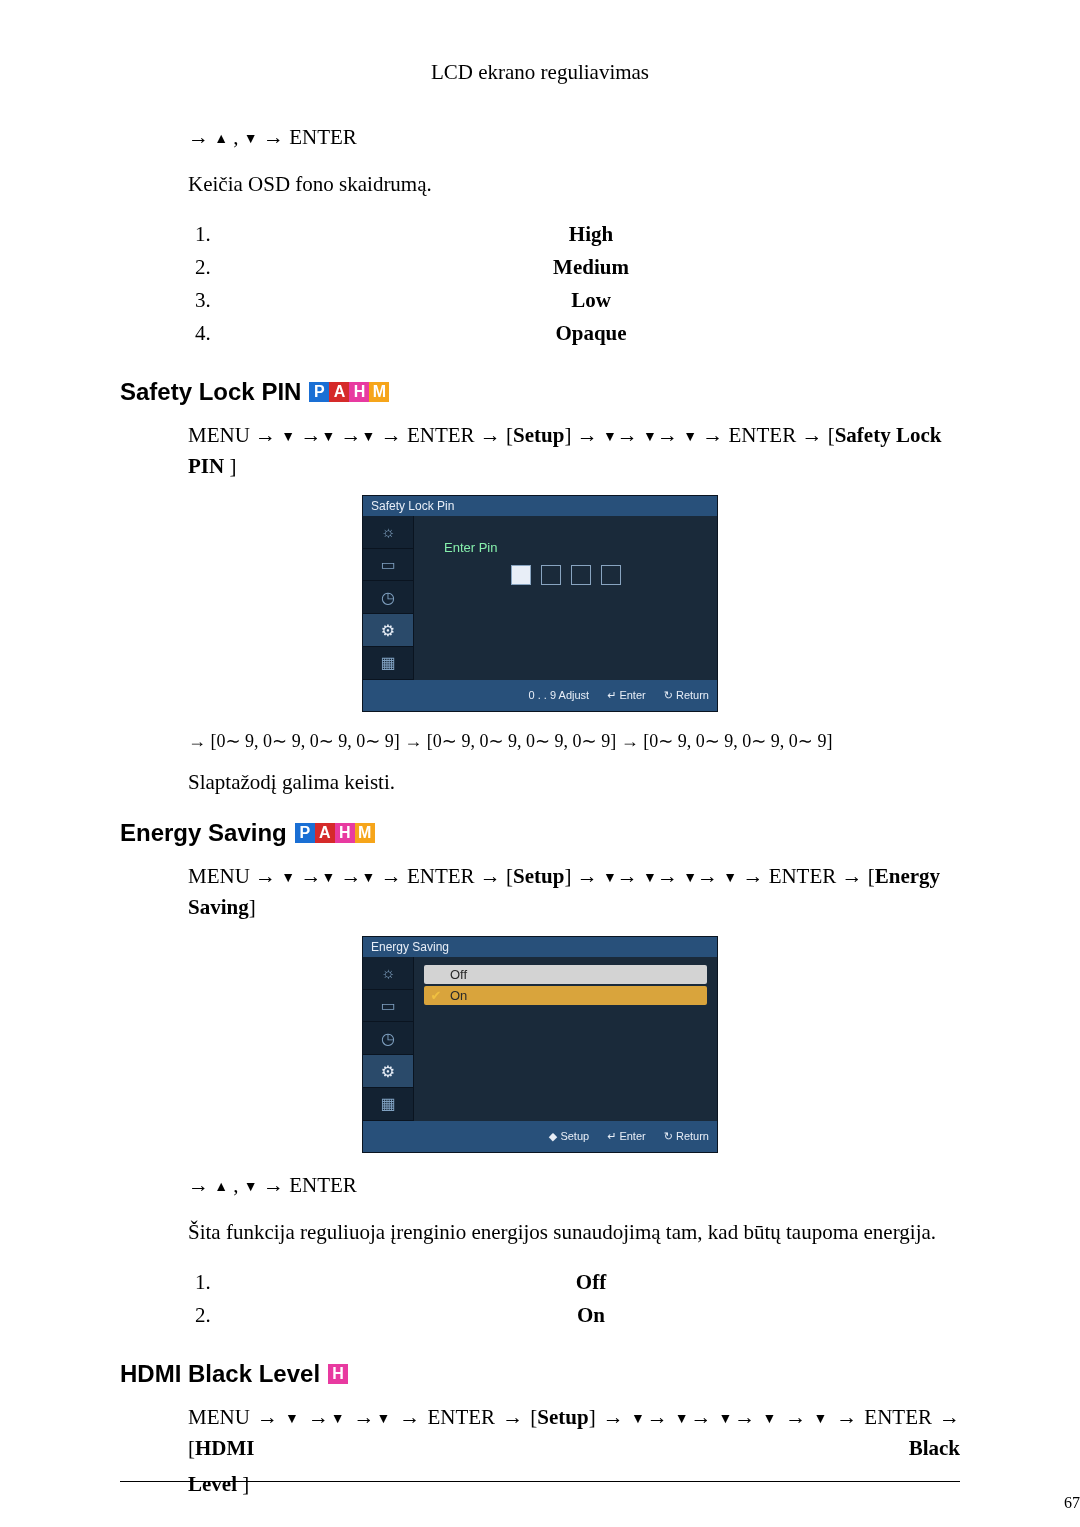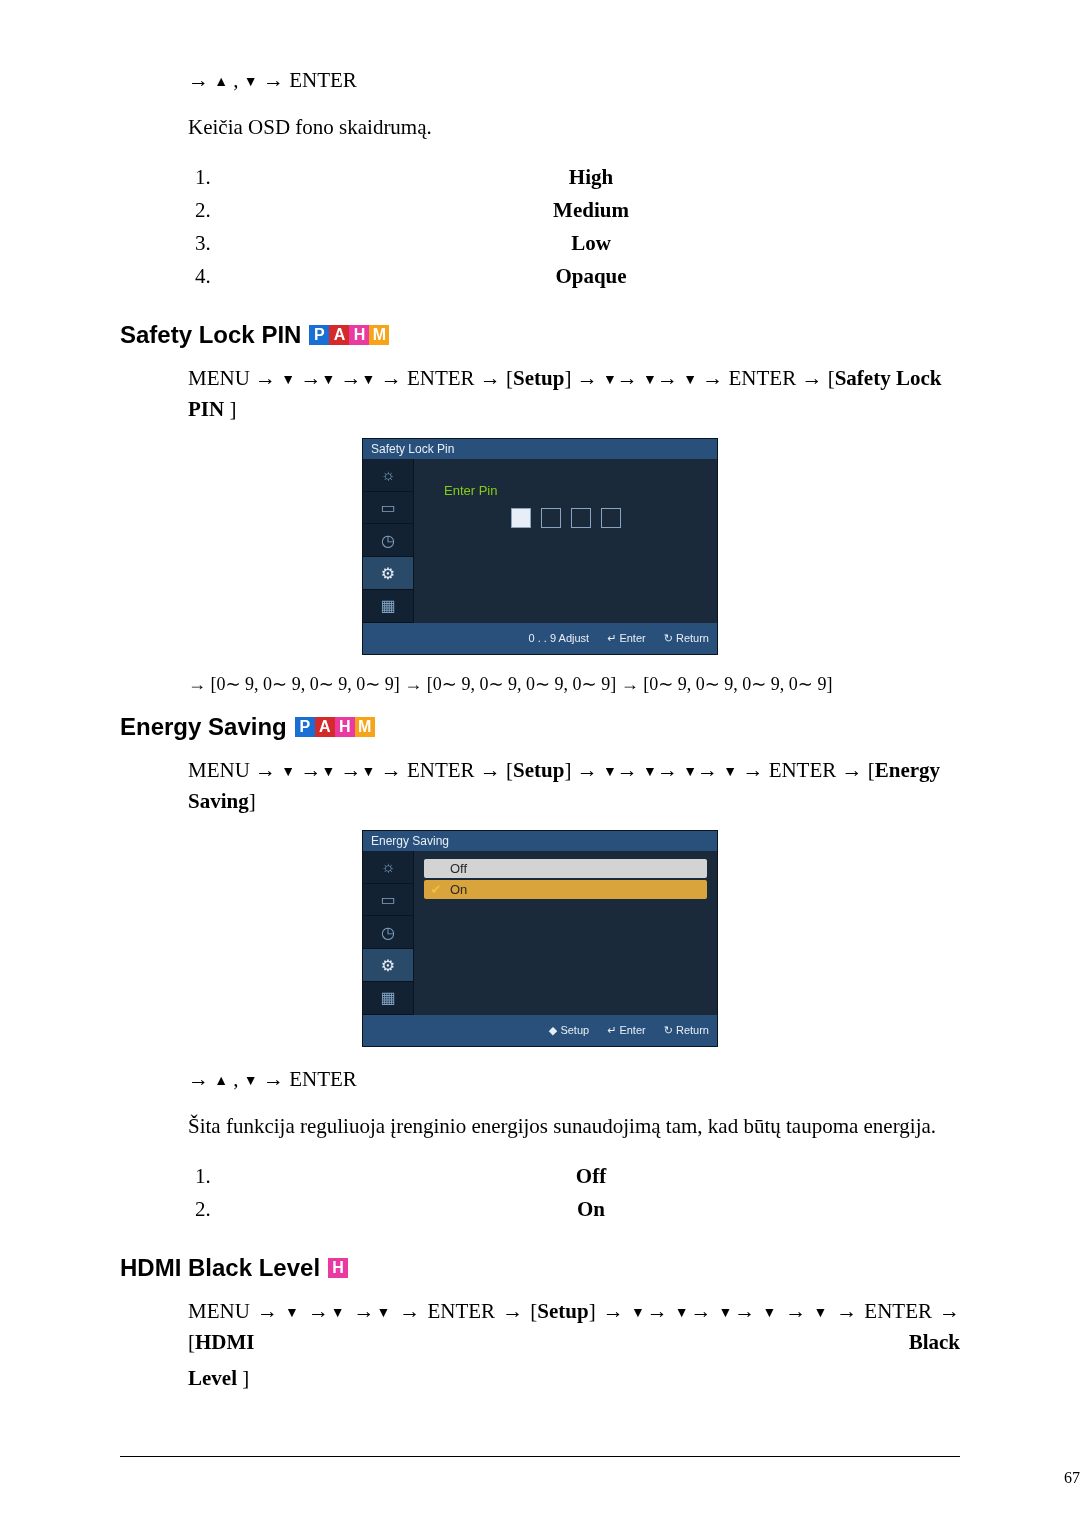--- a/index.html
+++ b/index.html
@@ -126,21 +126,21 @@
     background: #2a4a6a;
     color: #e8eef7;
   }
   .osd .osd-main {
     flex: 1;
     position: relative;
     padding: 6px 10px;
   }
   .osd .pin-label {
     margin: 18px 0 10px 20px;
-    color: #84cc16;
+    color: #86efac;
   }
   .osd .pin-boxes {
     display: flex;
     gap: 10px;
     justify-content: center;
   }
   .osd .pin-box {
     width: 18px;
     height: 18px;
     border: 1px solid #88a4c0;
@@ -207,20 +207,21 @@
     bottom: 40px;
     text-align: right;
     font-size: 16px;
   }
 </style>
 </head>
 <body>
 
 <div class="page">
 
+  <div class="header-title">LCD ekrano reguliavimas</div>
 
   <div class="indented nav-line">
     <span>→ </span><span class="tri-up"></span><span> , </span><span class="tri-down"></span><span> → </span><span>ENTER</span>
   </div>
 
   <div class="indented desc">Keičia OSD fono skaidrumą.</div>
 
   <ol class="opts">
     <li><span class="item-text">High</span></li>
     <li><span class="item-text">Medium</span></li>
@@ -263,20 +264,21 @@
       </div>
     </div>
     <div class="osd-footer">
       <span>0 . . 9  Adjust</span>
       <span>↵ Enter</span>
       <span>↻ Return</span>
     </div>
   </div>
 
   <div class="pin-change">→ [0∼ 9, 0∼ 9, 0∼ 9, 0∼ 9] → [0∼ 9, 0∼ 9, 0∼ 9, 0∼ 9] → [0∼ 9, 0∼ 9, 0∼ 9, 0∼ 9]</div>
+  <div class="pin-change-desc">Slaptažodį galima keisti.</div>
 
   <h2 class="section">
     <span>Energy Saving</span>
     <span class="badges">
       <span class="badge p">P</span>
       <span class="badge a">A</span>
       <span class="badge h">H</span>
       <span class="badge m">M</span>
     </span>
   </h2>

